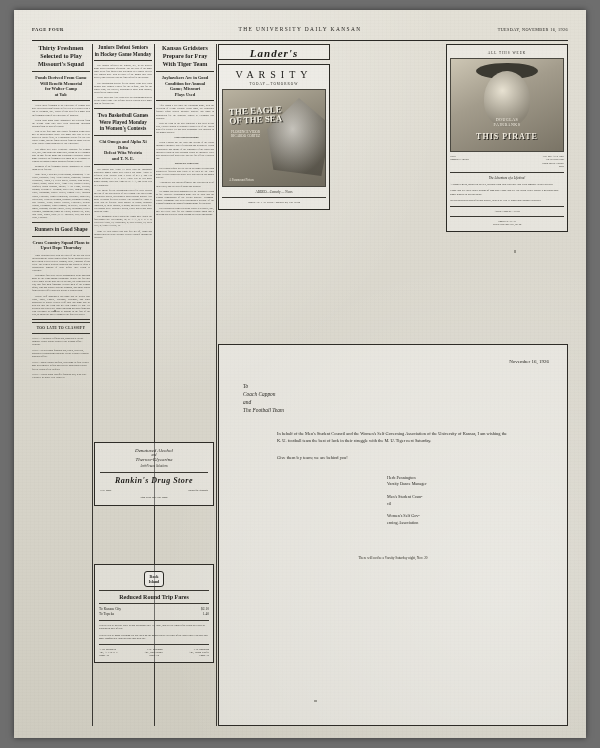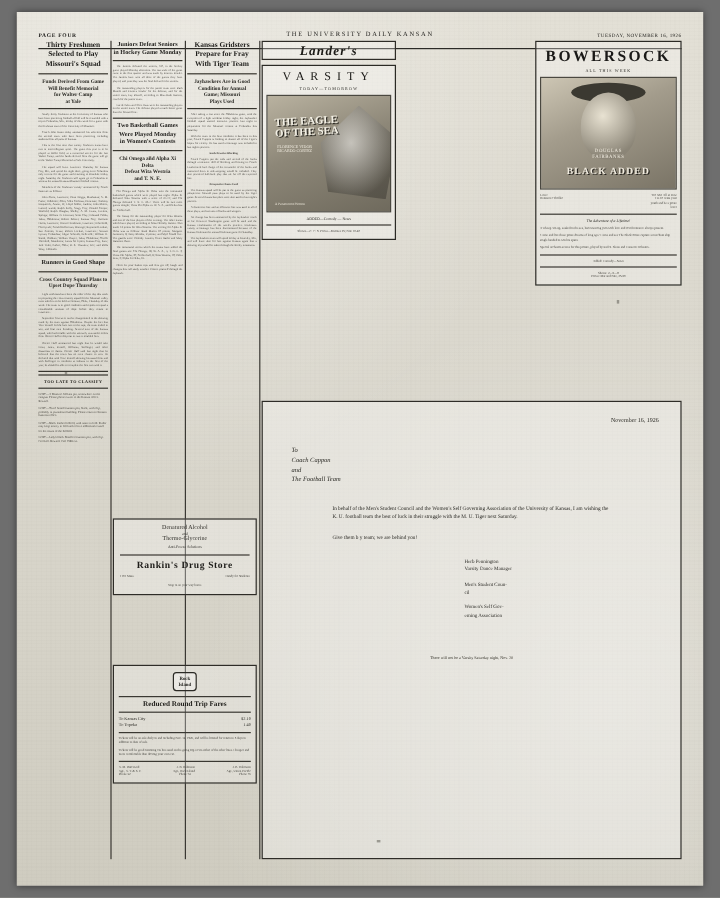--- a/index.html
+++ b/index.html
@@ -15,21 +15,21 @@
     background-image:repeating-linear-gradient(0deg,rgba(0,0,0,.05) 0 1px,rgba(0,0,0,0) 1px 3px),
                      repeating-linear-gradient(90deg,rgba(0,0,0,.04) 0 1px,rgba(0,0,0,0) 1px 4px);}
   .inner{position:absolute;left:18px;top:16px;width:536px;height:700px;}
 
   
   .masthead{position:relative;height:14px;border-bottom:1px solid #2b2a26;}
   .mh-l{position:absolute;left:0;top:1px;font-size:4.6px;letter-spacing:.6px;font-weight:bold;color:#23221f;}
   .mh-c{position:absolute;left:0;right:0;top:0;text-align:center;font-size:5.4px;letter-spacing:1.4px;color:#23221f;}
   .mh-r{position:absolute;right:0;top:1px;font-size:4.2px;letter-spacing:.4px;color:#23221f;}
 
-  .cols{position:absolute;top:8px;left:0;width:536px;height:682px;}
+  .cols{position:absolute;top:18px;left:0;width:536px;height:682px;}
   .col{position:absolute;top:0;}
   .c1{left:0;width:58px;}
   .c2{left:62px;width:58px;}
   .c3{left:124px;width:58px;}
   .c4{left:186px;width:112px;}
   .c6{left:414px;width:122px;}
 
   .rule{border-left:1px solid #3a3833;position:absolute;top:0;bottom:0;}
 
   .hl{font-size:6.2px;line-height:8px;text-align:center;font-weight:bold;color:#1f1e1b;margin:0 0 2px 0;
@@ -217,28 +217,27 @@
             <div class="credit">A Paramount Picture</div>
           </div>
           <div class="small center">ADDED—Comedy — News</div>
           <div class="sep"></div>
           <div class="tiny center">Shows—2 : 7 : 9.  Prices—Matinee 25; Nite 10-40</div>
         </div>
       </div>
 
       <div class="col c6">
         <div class="varsity">
-          <div class="bowersock">BOWERSOCK</div>
           <div class="banner">ALL THIS WEEK</div>
           <div class="face">
             <div class="hat"></div>
             <div class="hd"></div>
             <div class="star" style="white-space:pre-line;">DOUGLAS
 FAIRBANKS</div>
-            <div class="name">BLACK ADDED</div>
+            <div class="name">THIS PIRATE</div>
           </div>
           <div class="tiny" style="display:flex;justify-content:space-between;">
             <span style="white-space:pre-line;">Love!
 Romance! Thrills!</span>
             <span style="white-space:pre-line;text-align:right;">Tic! Me! All at Dow
 1 to 10 cents your
 youth and be a pirate
 lover</span>
           </div>
           <div class="sep"></div>
@@ -266,21 +265,21 @@
 Varsity Dance Manager
 
 Men's Student Coun-
 cil
 
 Women's Self Gov-
 erning Association</div>
         <div class="lfoot">There will not be a Varsity Saturday night, Nov. 20</div>
       </div>
 
-      <div style="position:absolute;left:62px;top:398px;width:120px;">
+      <div style="position:absolute;left:62px;top:398px;width:120px;font-style:italic;">
         <div class="drug">
           <div class="small center" style="font-size:5px;">Denatured Alcohol</div>
           <div class="small center">and</div>
           <div class="small center" style="font-size:5px;">Thermo-Glycerine</div>
           <div class="small center" style="margin-top:2px;">Anti-Freeze Solutions</div>
           <div class="sep"></div>
           <div class="drugname">Rankin's Drug Store</div>
           <div class="tiny" style="display:flex;justify-content:space-between;margin-top:4px;">
             <span>1101 Mass.</span>
             <span>Handy for Students</span>

